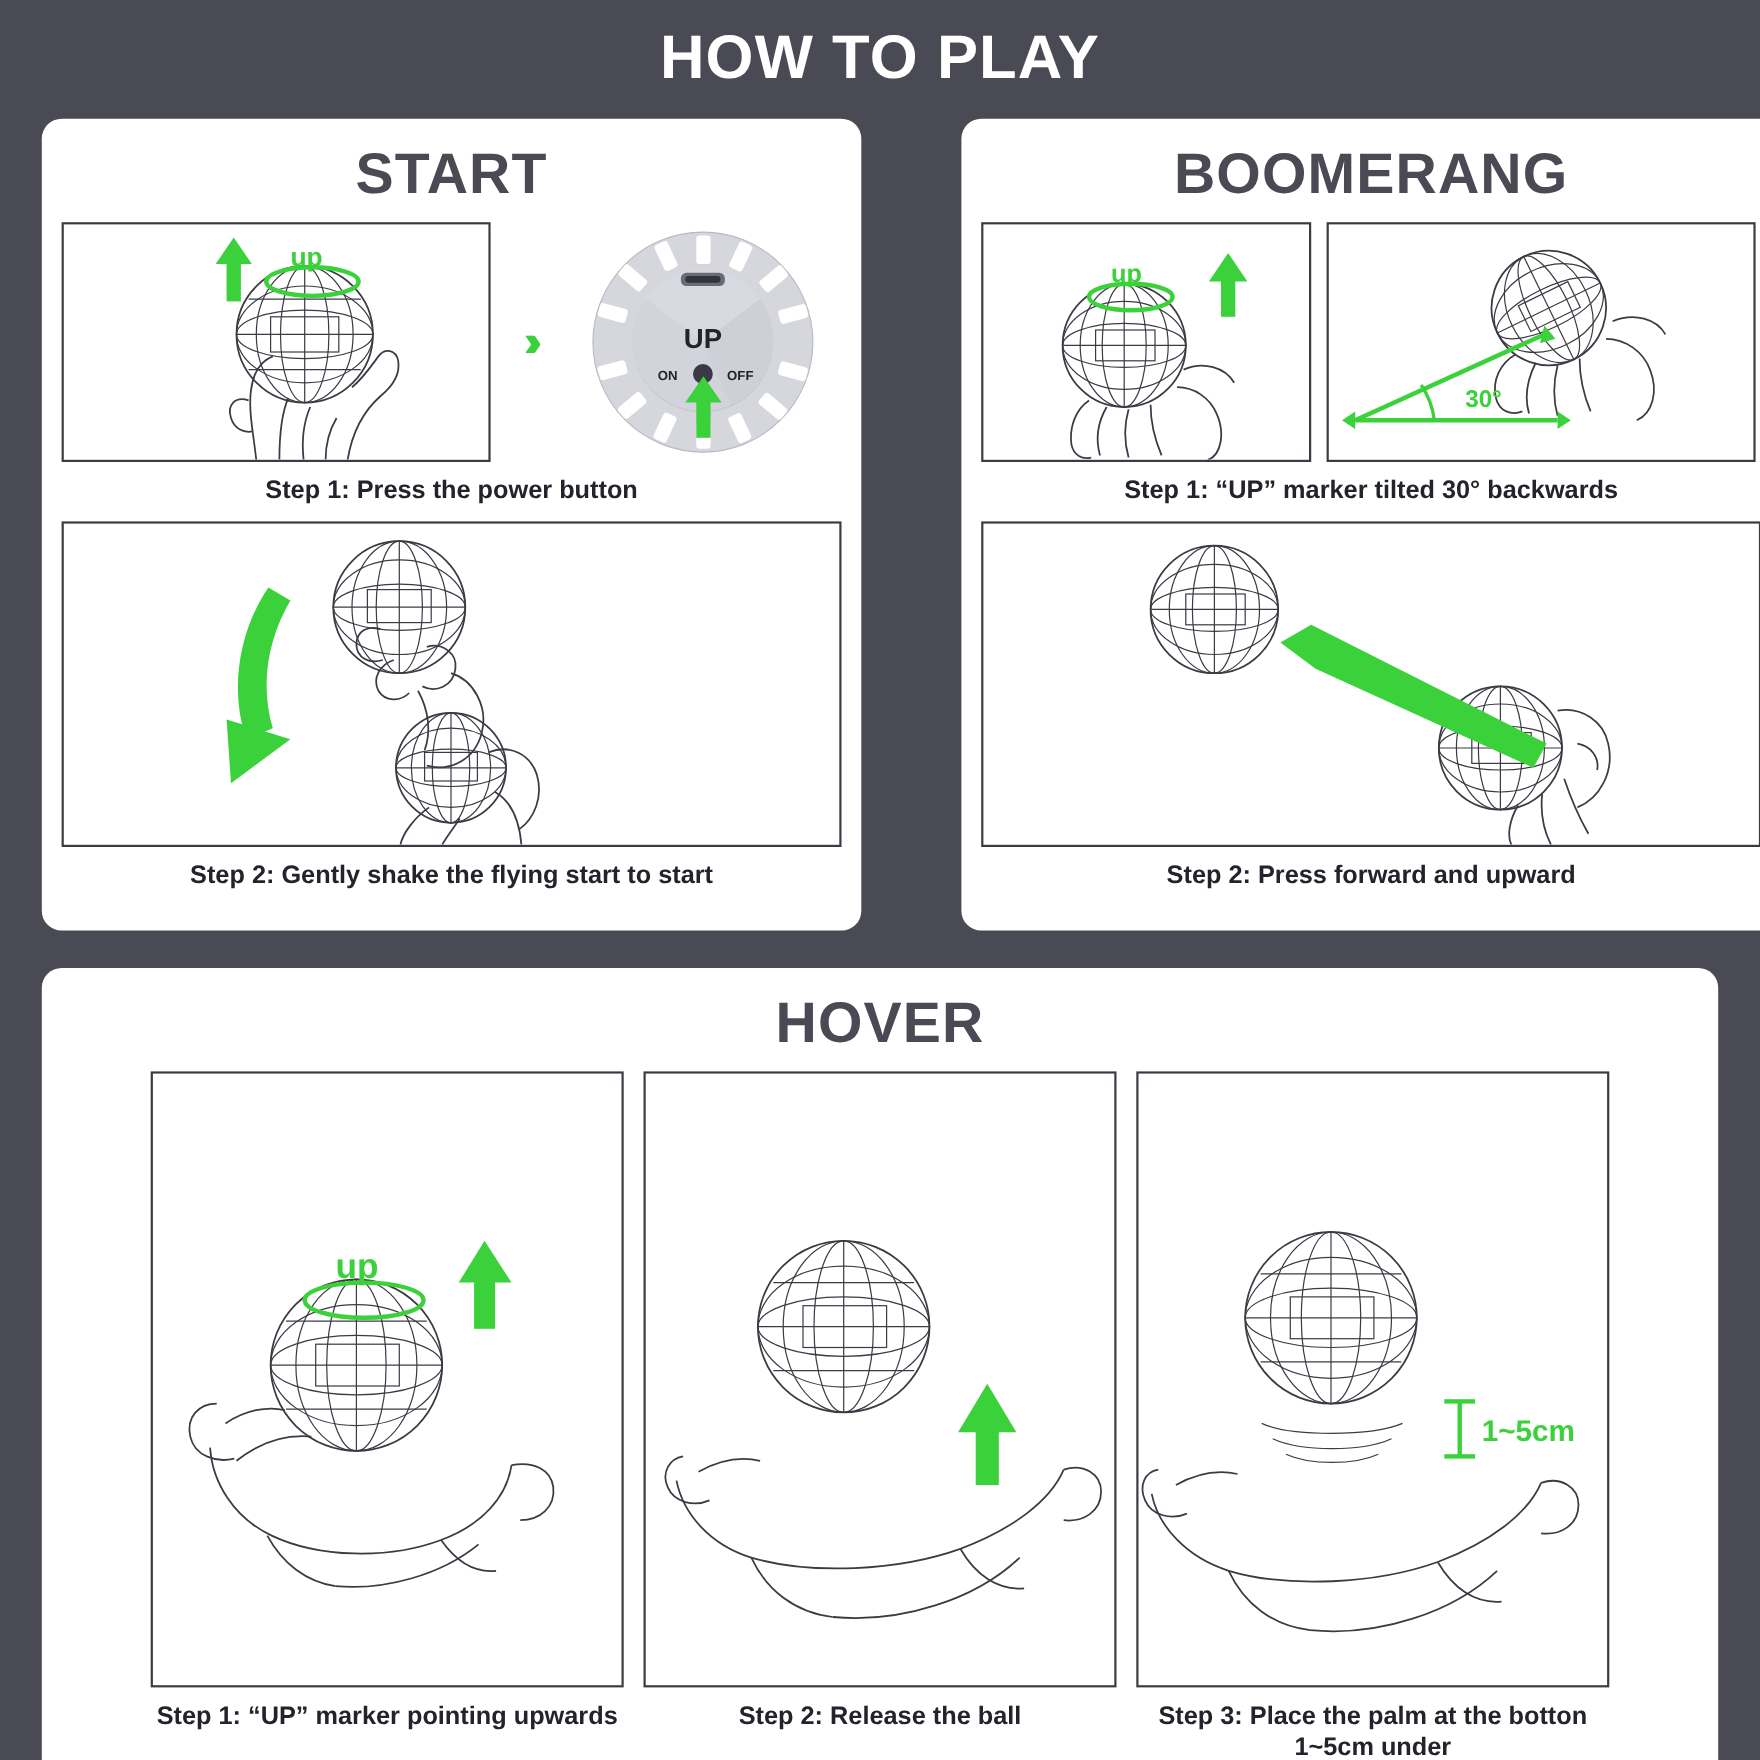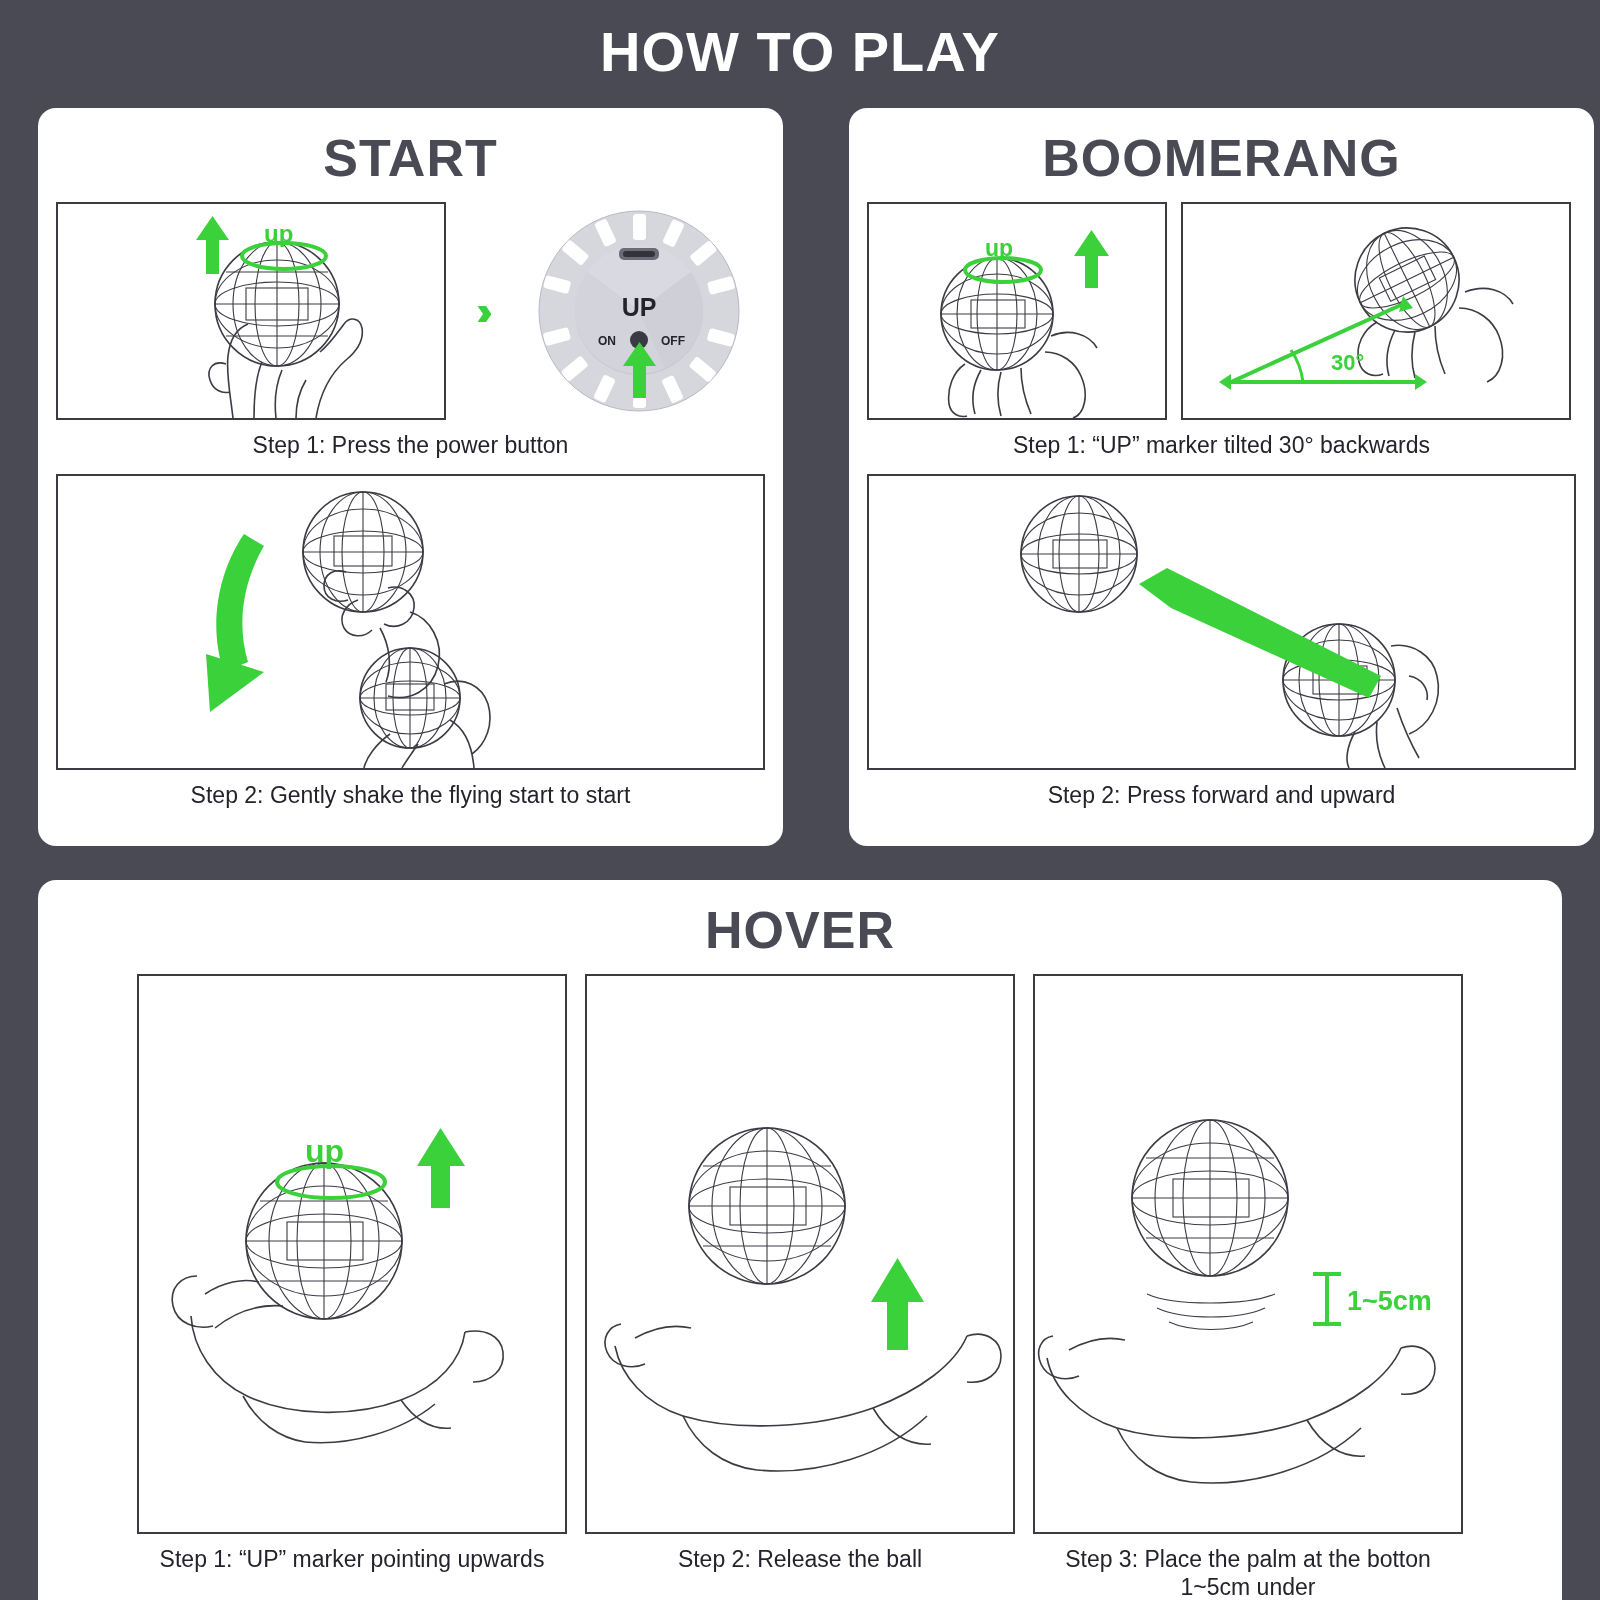--- a/index.html
+++ b/index.html
@@ -27,21 +27,21 @@
     font-weight: bold;
     letter-spacing: 1px;
     padding-top: 24px;
     line-height: 1.0;
   }
   .cards {
     padding: 0 38px;
   }
   .row-top {
     display: flex;
-    gap: 34px;
+    gap: 59px;
     margin-top: 28px;
   }
   .card {
     background: #ffffff;
     border-radius: 18px;
     box-sizing: border-box;
   }
   .card-start { width: 745px; padding: 14px 18px 22px 18px; }
   .card-boomerang { width: 745px; padding: 14px 18px 22px 18px; margin-left: 32px; }
   .card-hover { width: 100%; margin-top: 34px; padding: 14px 18px 26px 18px; }
@@ -57,21 +57,21 @@
   .panel {
     border: 2px solid #3b3b44;
     background: #ffffff;
     box-sizing: border-box;
     position: relative;
     overflow: hidden;
   }
   .caption {
     text-align: center;
     font-size: 23px;
-    font-weight: normal;
+    font-weight: bold;
     color: #23232b;
     margin: 11px 0 14px 0;
     line-height: 1.25;
   }
 
   
   .start-top {
     display: flex;
     align-items: stretch;
     justify-content: space-between;
@@ -92,21 +92,21 @@
     height: 218px;
     display: flex;
     align-items: center;
     justify-content: center;
   }
   .start-panel-b { width: 100%; height: 296px; margin-top: 4px; }
 
   
   .boom-top { display: flex; gap: 14px; }
   .boom-a { width: 300px; height: 218px; }
-  .boom-b { width: 390px; height: 218px; padding-left: 24px; }
+  .boom-b { width: 390px; height: 218px; }
   .boom-bottom { width: 100%; height: 296px; margin-top: 4px; }
 
   
   .hover-row {
     display: flex;
     gap: 18px;
     justify-content: center;
   }
   .hover-panel { width: 430px; height: 560px; }
   .hover-captions {

